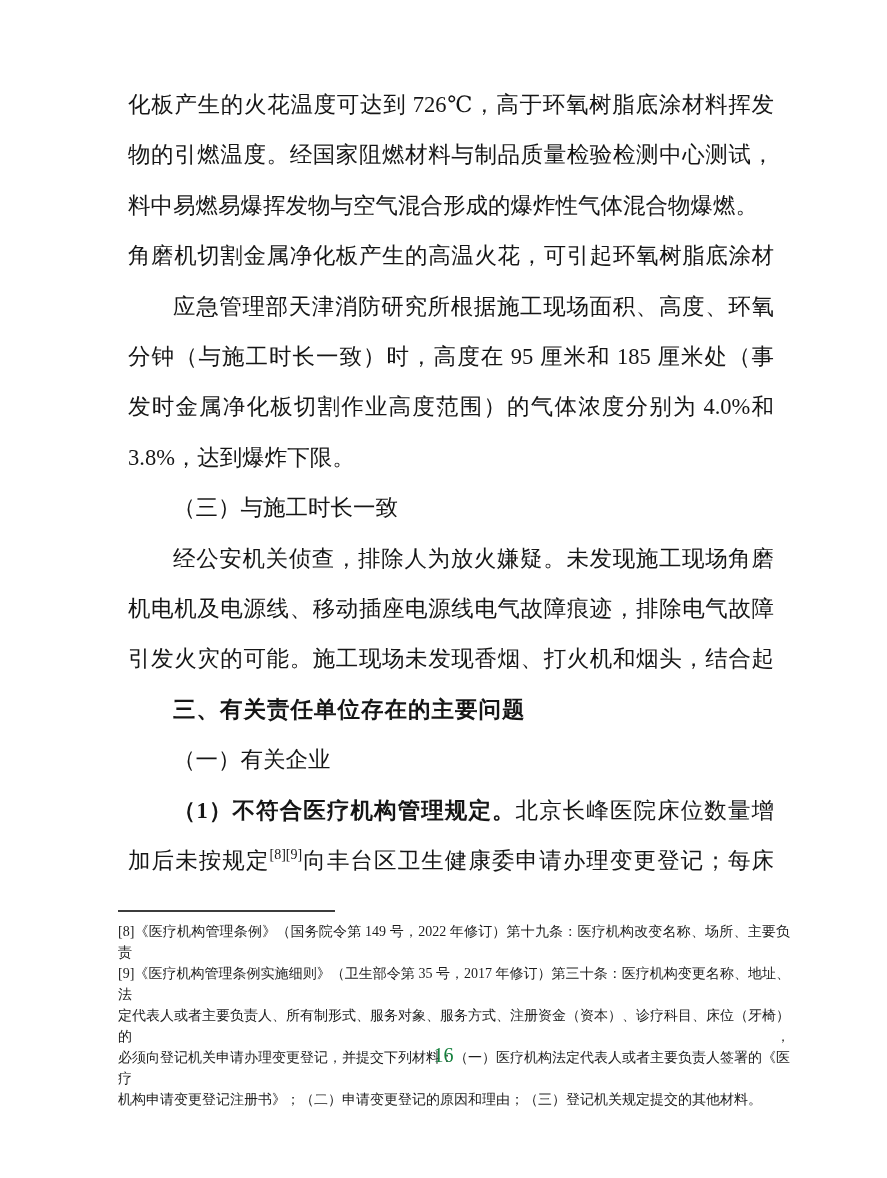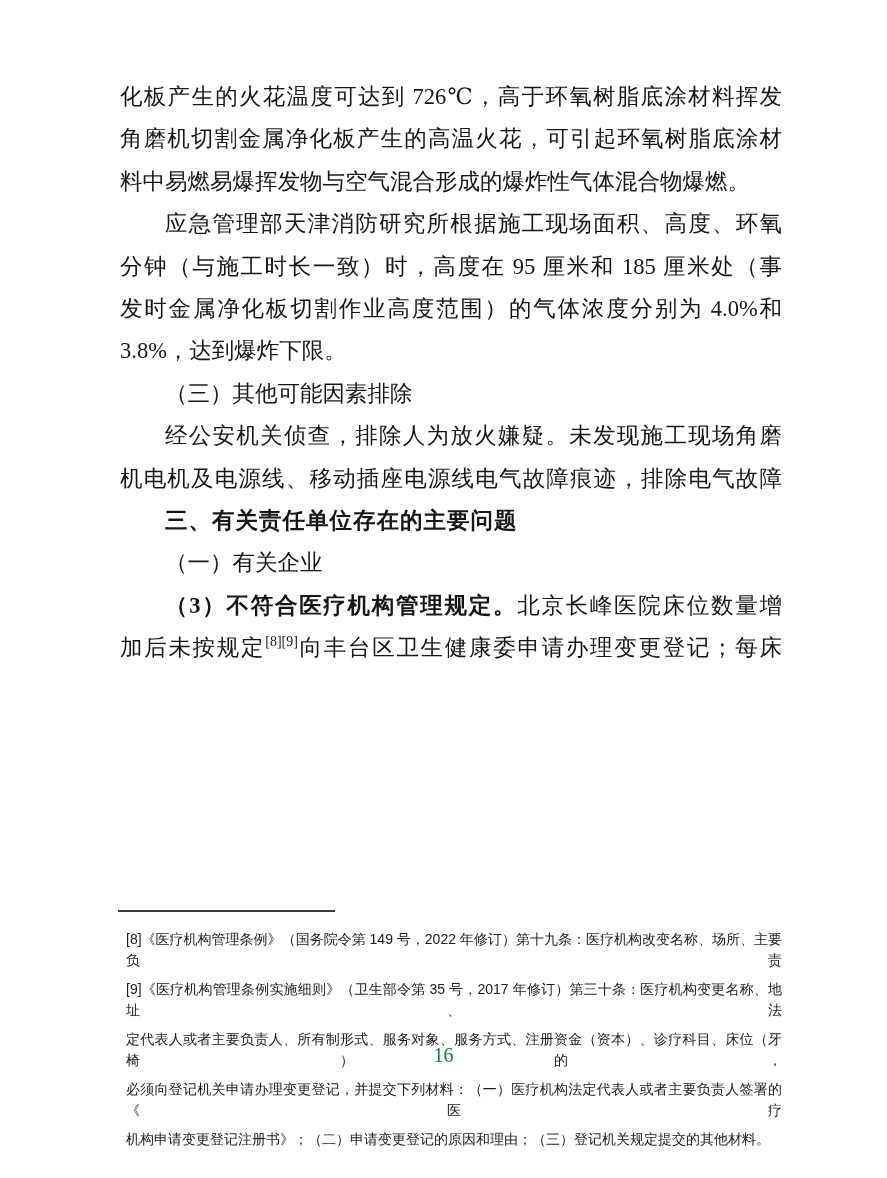--- a/index.html
+++ b/index.html
@@ -12,21 +12,21 @@
     overflow: hidden;
     color: #161616;
   }
   .text-block {
     position: absolute;
     left: 120px;
     top: 76px;
     width: 662px;
   }
   .bline {
-    margin: 0;
+    margin: 8px;
     font-family: "Liberation Serif", "DejaVu Serif", serif;
     font-size: 22.5px;
     line-height: 42.4px;
     color: #161616;
     text-align: justify;
   }
   .just { text-align-last: justify; }
   .indent { text-indent: 2em; }
   .bold { font-weight: bold; }
   .heading-sans {
@@ -48,22 +48,22 @@
     height: 2px;
     background: #3c3c3c;
   }
   .footnotes {
     position: absolute;
     left: 118px;
     top: 921px;
     width: 672px;
   }
   .fline {
-    margin: 8px;
-    font-family: Liberation Sans, sans-serif;
+    margin: 0;
+    font-family: Liberation Serif, serif;
     font-size: 14px;
     line-height: 21px;
     color: #1c1c1c;
     text-align: justify;
   }
   .page-number {
     position: absolute;
     left: 0;
     top: 1044px;
     width: 100%;
@@ -74,39 +74,41 @@
   }
 </style>
 </head>
 <body>
 
 <div class="page">
 
   <main class="text-block">
 
     <p class="bline just">化板产生的火花温度可达到 726℃，高于环氧树脂底涂材料挥发</p>
+    <p class="bline just">物的引燃温度。经国家阻燃材料与制品质量检验检测中心测试，</p>
+    <p class="bline">料中易燃易爆挥发物与空气混合形成的爆炸性气体混合物爆燃。</p>
     <p class="bline just">角磨机切割金属净化板产生的高温火花，可引起环氧树脂底涂材</p>
-    <p class="bline">料中易燃易爆挥发物与空气混合形成的爆炸性气体混合物爆燃。</p>
 
     <p class="bline just indent">应急管理部天津消防研究所根据施工现场面积、高度、环氧</p>
     <p class="bline just">分钟（与施工时长一致）时，高度在 95 厘米和 185 厘米处（事</p>
     <p class="bline just">发时金属净化板切割作业高度范围）的气体浓度分别为 4.0%和</p>
     <p class="bline">3.8%，达到爆炸下限。</p>
 
-    <p class="bline indent">（三）其他可能因素排除</p>
+    <p class="bline indent">（三）与施工时长一致</p>
 
     <p class="bline just indent">经公安机关侦查，排除人为放火嫌疑。未发现施工现场角磨</p>
     <p class="bline just">机电机及电源线、移动插座电源线电气故障痕迹，排除电气故障</p>
+    <p class="bline just">引发火灾的可能。施工现场未发现香烟、打火机和烟头，结合起</p>
 
     <p class="bline indent heading-sans">三、有关责任单位存在的主要问题</p>
 
     <p class="bline indent">（一）有关企业</p>
 
 
-    <p class="bline just indent"><span class="bold">（3）不符合医疗机构管理规定。</span><span>北京长峰医院床位数量增</span></p>
+    <p class="bline just indent"><span class="bold">（1）不符合医疗机构管理规定。</span><span>北京长峰医院床位数量增</span></p>
     <p class="bline just"><span>加后未按规定</span><span class="fnref">[8][9]</span><span>向丰台区卫生健康委申请办理变更登记；每床</span></p>
   </main>
 
   <div class="footnote-sep"></div>
 
   <section class="footnotes">
     <p class="fline just">[8]《医疗机构管理条例》（国务院令第 149 号，2022 年修订）第十九条：医疗机构改变名称、场所、主要负责</p>
     <p class="fline just">[9]《医疗机构管理条例实施细则》（卫生部令第 35 号，2017 年修订）第三十条：医疗机构变更名称、地址、法</p>
     <p class="fline just">定代表人或者主要负责人、所有制形式、服务对象、服务方式、注册资金（资本）、诊疗科目、床位（牙椅）的，</p>
     <p class="fline just">必须向登记机关申请办理变更登记，并提交下列材料：（一）医疗机构法定代表人或者主要负责人签署的《医疗</p>

